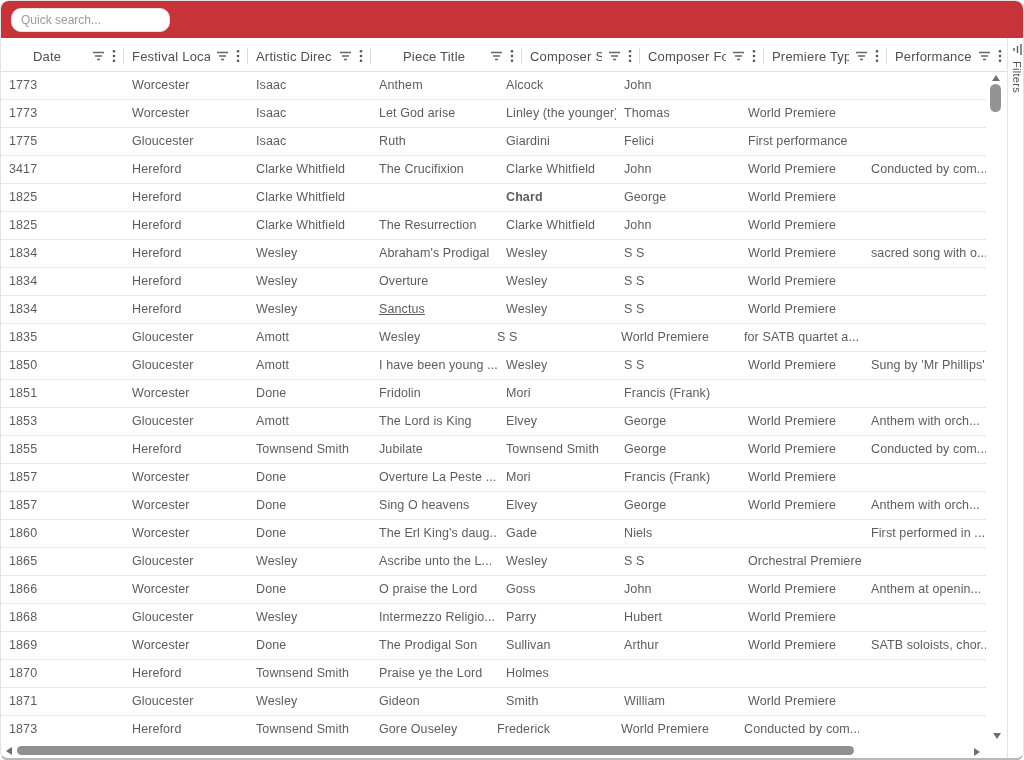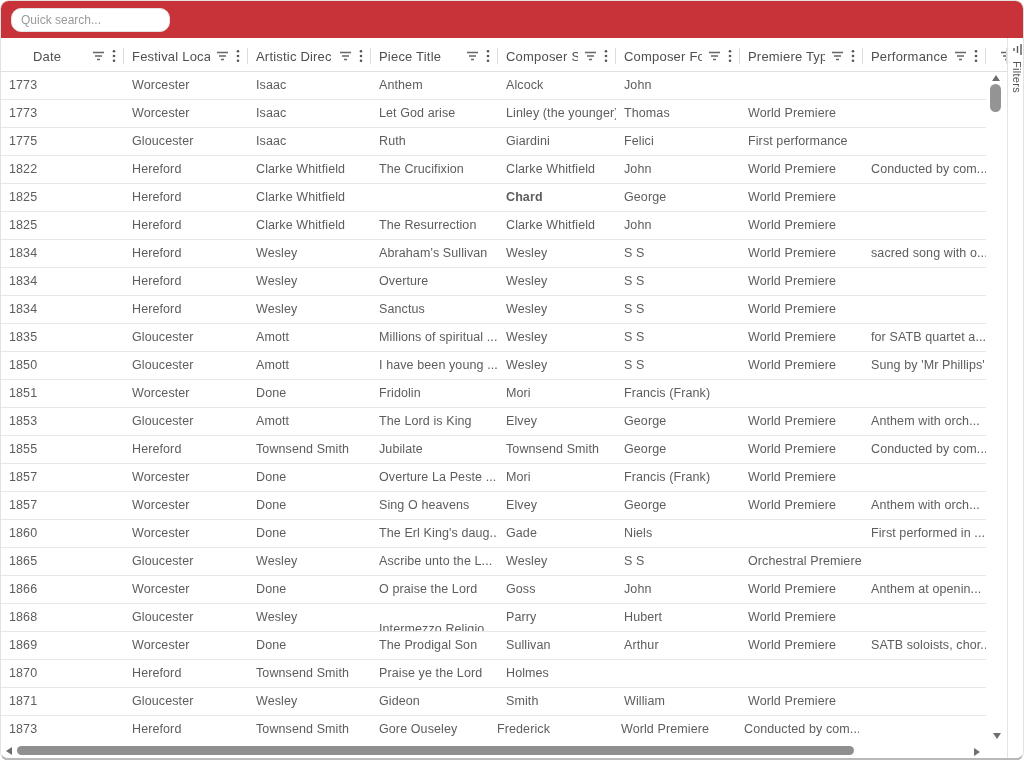--- a/index.html
+++ b/index.html
@@ -97,21 +97,21 @@
           </span>
           <span class="icon-btn">
             <svg width="4" height="14" viewBox="0 0 4 14">
               <circle cx="2" cy="2.2" r="1.3" fill="#555"></circle>
               <circle cx="2" cy="7" r="1.3" fill="#555"></circle>
               <circle cx="2" cy="11.8" r="1.3" fill="#555"></circle>
             </svg>
           </span>
         </span>
       </div>
-      <div class="hcell" style="width: 127px;">
+      <div class="hcell" style="width: 127px; margin-left: 24px;">
         <span class="hlabel">Piece Title</span>
         <span class="hicons">
           <span class="icon-btn">
             <svg width="13" height="12" viewBox="0 0 13 12">
               <path d="M1 2.5h11M3 6h7M5 9.5h3" stroke="#666" stroke-width="1.4" fill="none"></path>
             </svg>
           </span>
           <span class="icon-btn">
             <svg width="4" height="14" viewBox="0 0 4 14">
               <circle cx="2" cy="2.2" r="1.3" fill="#555"></circle>
@@ -229,21 +229,21 @@
         <div class="cell" style="width: 124px;">Gloucester</div>
         <div class="cell" style="width: 123px;">Isaac</div>
         <div class="cell" style="width: 127px;">Ruth</div>
         <div class="cell" style="width: 118px;">Giardini</div>
         <div class="cell" style="width: 124px;">Felici</div>
         <div class="cell" style="width: 123px;">First performance</div>
         <div class="cell" style="width: 123px;"></div>
         <div class="cell" style="width: 21px;"></div>
       </div>
       <div class="row">
-        <div class="cell" style="width: 123px;">1822</div>
+        <div class="cell" style="width: 123px;">3417</div>
         <div class="cell" style="width: 124px;">Hereford</div>
         <div class="cell" style="width: 123px;">Clarke Whitfield</div>
         <div class="cell" style="width: 127px;">The Crucifixion</div>
         <div class="cell" style="width: 118px;">Clarke Whitfield</div>
         <div class="cell" style="width: 124px;">John</div>
         <div class="cell" style="width: 123px;">World Premiere</div>
         <div class="cell" style="width: 123px;">Conducted by com...</div>
         <div class="cell" style="width: 21px;"></div>
       </div>
       <div class="row">
@@ -265,21 +265,21 @@
         <div class="cell" style="width: 118px;">Clarke Whitfield</div>
         <div class="cell" style="width: 124px;">John</div>
         <div class="cell" style="width: 123px;">World Premiere</div>
         <div class="cell" style="width: 123px;"></div>
         <div class="cell" style="width: 21px;"></div>
       </div>
       <div class="row">
         <div class="cell" style="width: 123px;">1834</div>
         <div class="cell" style="width: 124px;">Hereford</div>
         <div class="cell" style="width: 123px;">Wesley</div>
-        <div class="cell" style="width: 127px;">Abraham's Sullivan</div>
+        <div class="cell" style="width: 127px;">Abraham's Prodigal</div>
         <div class="cell" style="width: 118px;">Wesley</div>
         <div class="cell" style="width: 124px;">S S</div>
         <div class="cell" style="width: 123px;">World Premiere</div>
         <div class="cell" style="width: 123px;">sacred song with o...</div>
         <div class="cell" style="width: 21px;"></div>
       </div>
       <div class="row">
         <div class="cell" style="width: 123px;">1834</div>
         <div class="cell" style="width: 124px;">Hereford</div>
         <div class="cell" style="width: 123px;">Wesley</div>
@@ -287,32 +287,31 @@
         <div class="cell" style="width: 118px;">Wesley</div>
         <div class="cell" style="width: 124px;">S S</div>
         <div class="cell" style="width: 123px;">World Premiere</div>
         <div class="cell" style="width: 123px;"></div>
         <div class="cell" style="width: 21px;"></div>
       </div>
       <div class="row">
         <div class="cell" style="width: 123px;">1834</div>
         <div class="cell" style="width: 124px;">Hereford</div>
         <div class="cell" style="width: 123px;">Wesley</div>
-        <div class="cell" style="width: 127px;">Sanctus</div>
+        <div class="cell" style="width: 127px; text-decoration: underline;">Sanctus</div>
         <div class="cell" style="width: 118px;">Wesley</div>
         <div class="cell" style="width: 124px;">S S</div>
         <div class="cell" style="width: 123px;">World Premiere</div>
         <div class="cell" style="width: 123px;"></div>
         <div class="cell" style="width: 21px;"></div>
       </div>
       <div class="row">
         <div class="cell" style="width: 123px;">1835</div>
         <div class="cell" style="width: 124px;">Gloucester</div>
         <div class="cell" style="width: 123px;">Amott</div>
-        <div class="cell" style="width: 127px;">Millions of spiritual ...</div>
         <div class="cell" style="width: 118px;">Wesley</div>
         <div class="cell" style="width: 124px;">S S</div>
         <div class="cell" style="width: 123px;">World Premiere</div>
         <div class="cell" style="width: 123px;">for SATB quartet a...</div>
         <div class="cell" style="width: 21px;"></div>
       </div>
       <div class="row">
         <div class="cell" style="width: 123px;">1850</div>
         <div class="cell" style="width: 124px;">Gloucester</div>
         <div class="cell" style="width: 123px;">Amott</div>
@@ -408,21 +407,21 @@
         <div class="cell" style="width: 118px;">Goss</div>
         <div class="cell" style="width: 124px;">John</div>
         <div class="cell" style="width: 123px;">World Premiere</div>
         <div class="cell" style="width: 123px;">Anthem at openin...</div>
         <div class="cell" style="width: 21px;"></div>
       </div>
       <div class="row">
         <div class="cell" style="width: 123px;">1868</div>
         <div class="cell" style="width: 124px;">Gloucester</div>
         <div class="cell" style="width: 123px;">Wesley</div>
-        <div class="cell" style="width: 127px; margin-top: 12px;">Intermezzo Religio...</div>
+        <div class="cell" style="width: 127px;">Intermezzo Religio...</div>
         <div class="cell" style="width: 118px;">Parry</div>
         <div class="cell" style="width: 124px;">Hubert</div>
         <div class="cell" style="width: 123px;">World Premiere</div>
         <div class="cell" style="width: 123px;"></div>
         <div class="cell" style="width: 21px;"></div>
       </div>
       <div class="row">
         <div class="cell" style="width: 123px;">1869</div>
         <div class="cell" style="width: 124px;">Worcester</div>
         <div class="cell" style="width: 123px;">Done</div>

